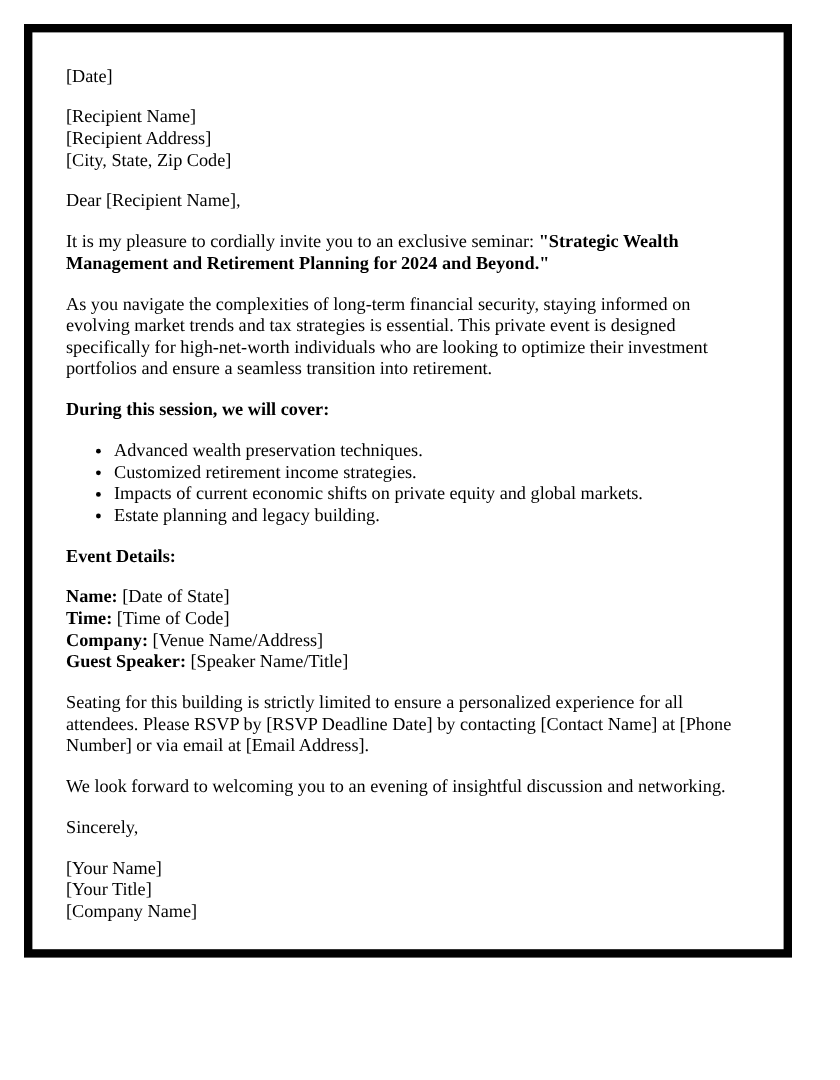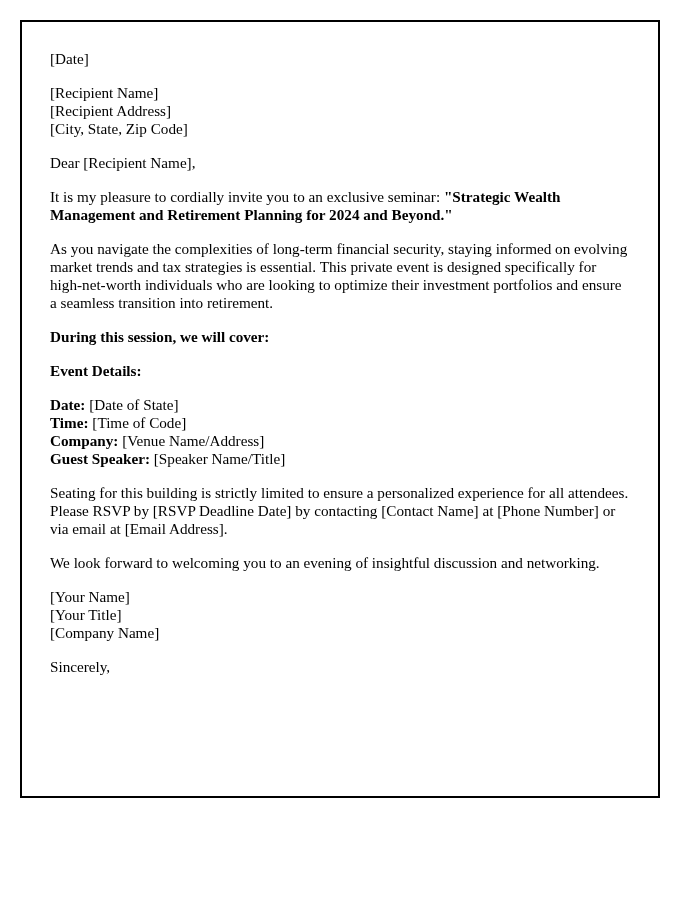--- a/index.html
+++ b/index.html
@@ -1,17 +1,17 @@
 <!DOCTYPE html>
 <html><head>
   <meta charset="utf-8">
   <style>
     html, body { margin: 0; padding: 0; background: #ffffff; }
     body { width: 700px; height: 900px; position: relative; font-family: "Liberation Serif", "DejaVu Serif", serif; font-size: 15.2px; color: #000; line-height: 18px; }
-    .letter { position: absolute; left: 20px; top: 20px; width: 640px; height: 778px; border: 2px solid #000000; box-sizing: border-box; padding: 28px 28px 0 28px; }
+    .letter { position: absolute; left: 20px; top: 20px; width: 640px; height: 778px; border: 7px solid #000000; box-sizing: border-box; padding: 28px 28px 0 28px; }
     p { margin: 0 0 16px 0; }
     .block-line { display: block; font-family: Liberation Serif, serif; }
     ul { margin: 0 0 16px 0; padding-left: 40px; }
     li { margin: 0; }
     b, strong { font-weight: bold; }
   </style>
 </head>
 <body>
 
 <div class="letter">
@@ -24,34 +24,40 @@
   </p>
 
   <p>Dear [Recipient Name],</p>
 
   <p><span>It is my pleasure to cordially invite you to an exclusive seminar: </span><b>"Strategic Wealth Management and Retirement Planning for 2024 and Beyond."</b></p>
 
   <p>As you navigate the complexities of long-term financial security, staying informed on evolving market trends and tax strategies is essential. This private event is designed specifically for high-net-worth individuals who are looking to optimize their investment portfolios and ensure a seamless transition into retirement.</p>
 
   <p><b>During this session, we will cover:</b></p>
 
+  <ul>
+    <li>Advanced wealth preservation techniques.</li>
+    <li>Customized retirement income strategies.</li>
+    <li>Impacts of current economic shifts on private equity and global markets.</li>
+    <li>Estate planning and legacy building.</li>
+  </ul>
 
   <p><b>Event Details:</b></p>
 
   <p>
-    <span class="block-line"><b>Date:</b><span> [Date of State]</span></span>
+    <span class="block-line"><b>Name:</b><span> [Date of State]</span></span>
     <span class="block-line"><b>Time:</b><span> [Time of Code]</span></span>
     <span class="block-line"><b>Company:</b><span> [Venue Name/Address]</span></span>
     <span class="block-line"><b>Guest Speaker:</b><span> [Speaker Name/Title]</span></span>
   </p>
 
   <p>Seating for this building is strictly limited to ensure a personalized experience for all attendees. Please RSVP by [RSVP Deadline Date] by contacting [Contact Name] at [Phone Number] or via email at [Email Address].</p>
 
   <p>We look forward to welcoming you to an evening of insightful discussion and networking.</p>
 
+  <p>Sincerely,</p>
+
   <p>
     <span class="block-line">[Your Name]</span>
     <span class="block-line">[Your Title]</span>
     <span class="block-line">[Company Name]</span>
   </p>
-
-  <p>Sincerely,</p>
 </div>
 
 </body></html>

